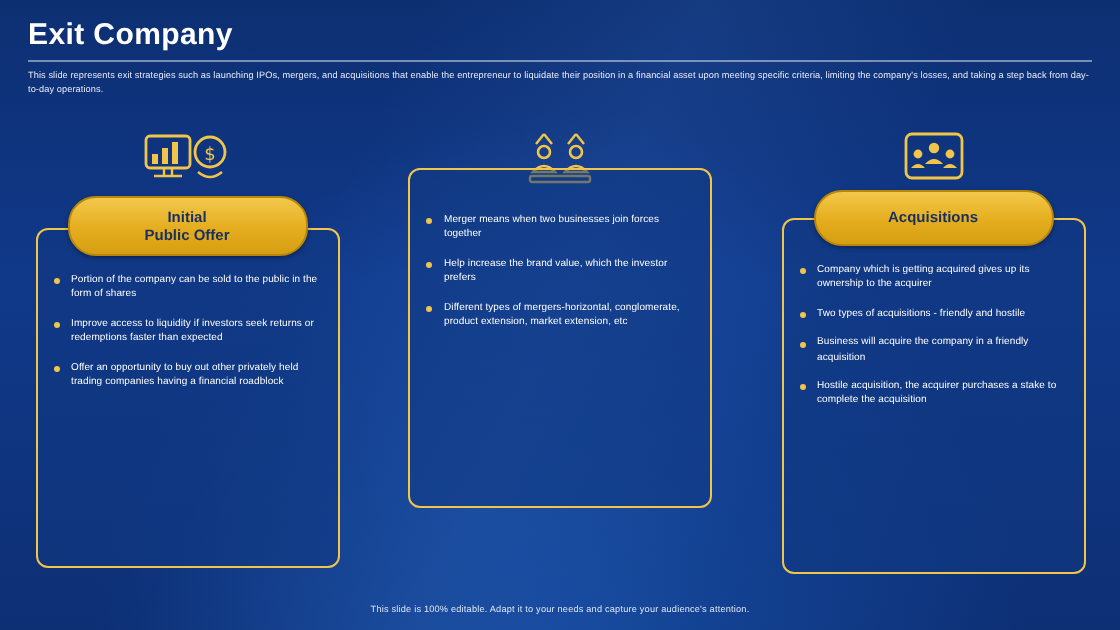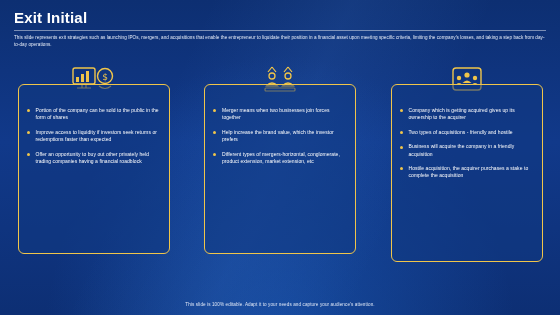--- a/index.html
+++ b/index.html
@@ -79,38 +79,42 @@
   .footer{
     position:absolute;left:0;right:0;bottom:8px;text-align:center;
     font-size:4.6px;color:#dfe7f6;letter-spacing:.1px;
   }
 </style>
 </head>
 <body>
 
 <div class="slide">
 
-  <div class="title">Exit Initial</div>
+  <div class="title">Exit Company</div>
   <div class="title-rule"></div>
   <div class="subtitle">This slide represents exit strategies such as launching IPOs, mergers, and acquisitions that enable the entrepreneur to liquidate their position in a financial asset upon meeting specific criteria, limiting the company's losses, and taking a step back from day-to-day operations.</div>
 
   <div class="cols">
 
     <div class="col">
       <div class="icon-wrap">
         <svg width="44" height="30" viewBox="0 0 44 30">
           <rect x="1" y="4" width="22" height="16" rx="2" fill="none" stroke="#f0c54a" stroke-width="1.4"></rect>
           <rect x="4" y="13" width="3" height="5" fill="#f0c54a"></rect>
           <rect x="9" y="10" width="3" height="8" fill="#f0c54a"></rect>
           <rect x="14" y="7" width="3" height="11" fill="#f0c54a"></rect>
           <path d="M10 20 L10 24 M14 20 L14 24 M5 24 L19 24" stroke="#f0c54a" stroke-width="1.2" fill="none"></path>
           <circle cx="33" cy="12" r="7.5" fill="none" stroke="#f0c54a" stroke-width="1.4"></circle>
           <text x="33" y="16" font-size="9" fill="#f0c54a" text-anchor="middle" font-family="DejaVu Sans, sans-serif">$</text>
           <path d="M27 22 q6 5 12 0" stroke="#f0c54a" stroke-width="1.2" fill="none"></path>
         </svg>
+      </div>
+      <div class="pill">
+        <span>Initial</span>
+        <span>Public Offer</span>
       </div>
       <div class="card">
         <ul class="bullets">
           <li>Portion of the company can be sold to the public in the form of shares</li>
           <li>Improve access to liquidity if investors seek returns or redemptions faster than expected</li>
           <li>Offer an opportunity to buy out other privately held trading companies having a financial roadblock</li>
         </ul>
       </div>
     </div>
 
@@ -140,20 +144,23 @@
         <svg width="34" height="30" viewBox="0 0 34 30">
           <rect x="3" y="4" width="28" height="22" rx="3" fill="none" stroke="#f0c54a" stroke-width="1.4"></rect>
           <circle cx="17" cy="11" r="2.6" fill="#f0c54a"></circle>
           <path d="M12.5 19 q4.5 -5 9 0 z" fill="#f0c54a"></path>
           <circle cx="9" cy="14" r="2.2" fill="#f0c54a"></circle>
           <path d="M5.5 21 q3.5 -4 7 0 z" fill="#f0c54a"></path>
           <circle cx="25" cy="14" r="2.2" fill="#f0c54a"></circle>
           <path d="M21.5 21 q3.5 -4 7 0 z" fill="#f0c54a"></path>
         </svg>
       </div>
+      <div class="pill">
+        <span>Acquisitions</span>
+      </div>
       <div class="card tall">
         <ul class="bullets">
           <li>Company which is getting acquired gives up its ownership to the acquirer</li>
           <li>Two types of acquisitions - friendly and hostile</li>
           <li>Business will acquire the company in a friendly acquisition</li>
           <li>Hostile acquisition, the acquirer purchases a stake to complete the acquisition</li>
         </ul>
       </div>
     </div>
 

